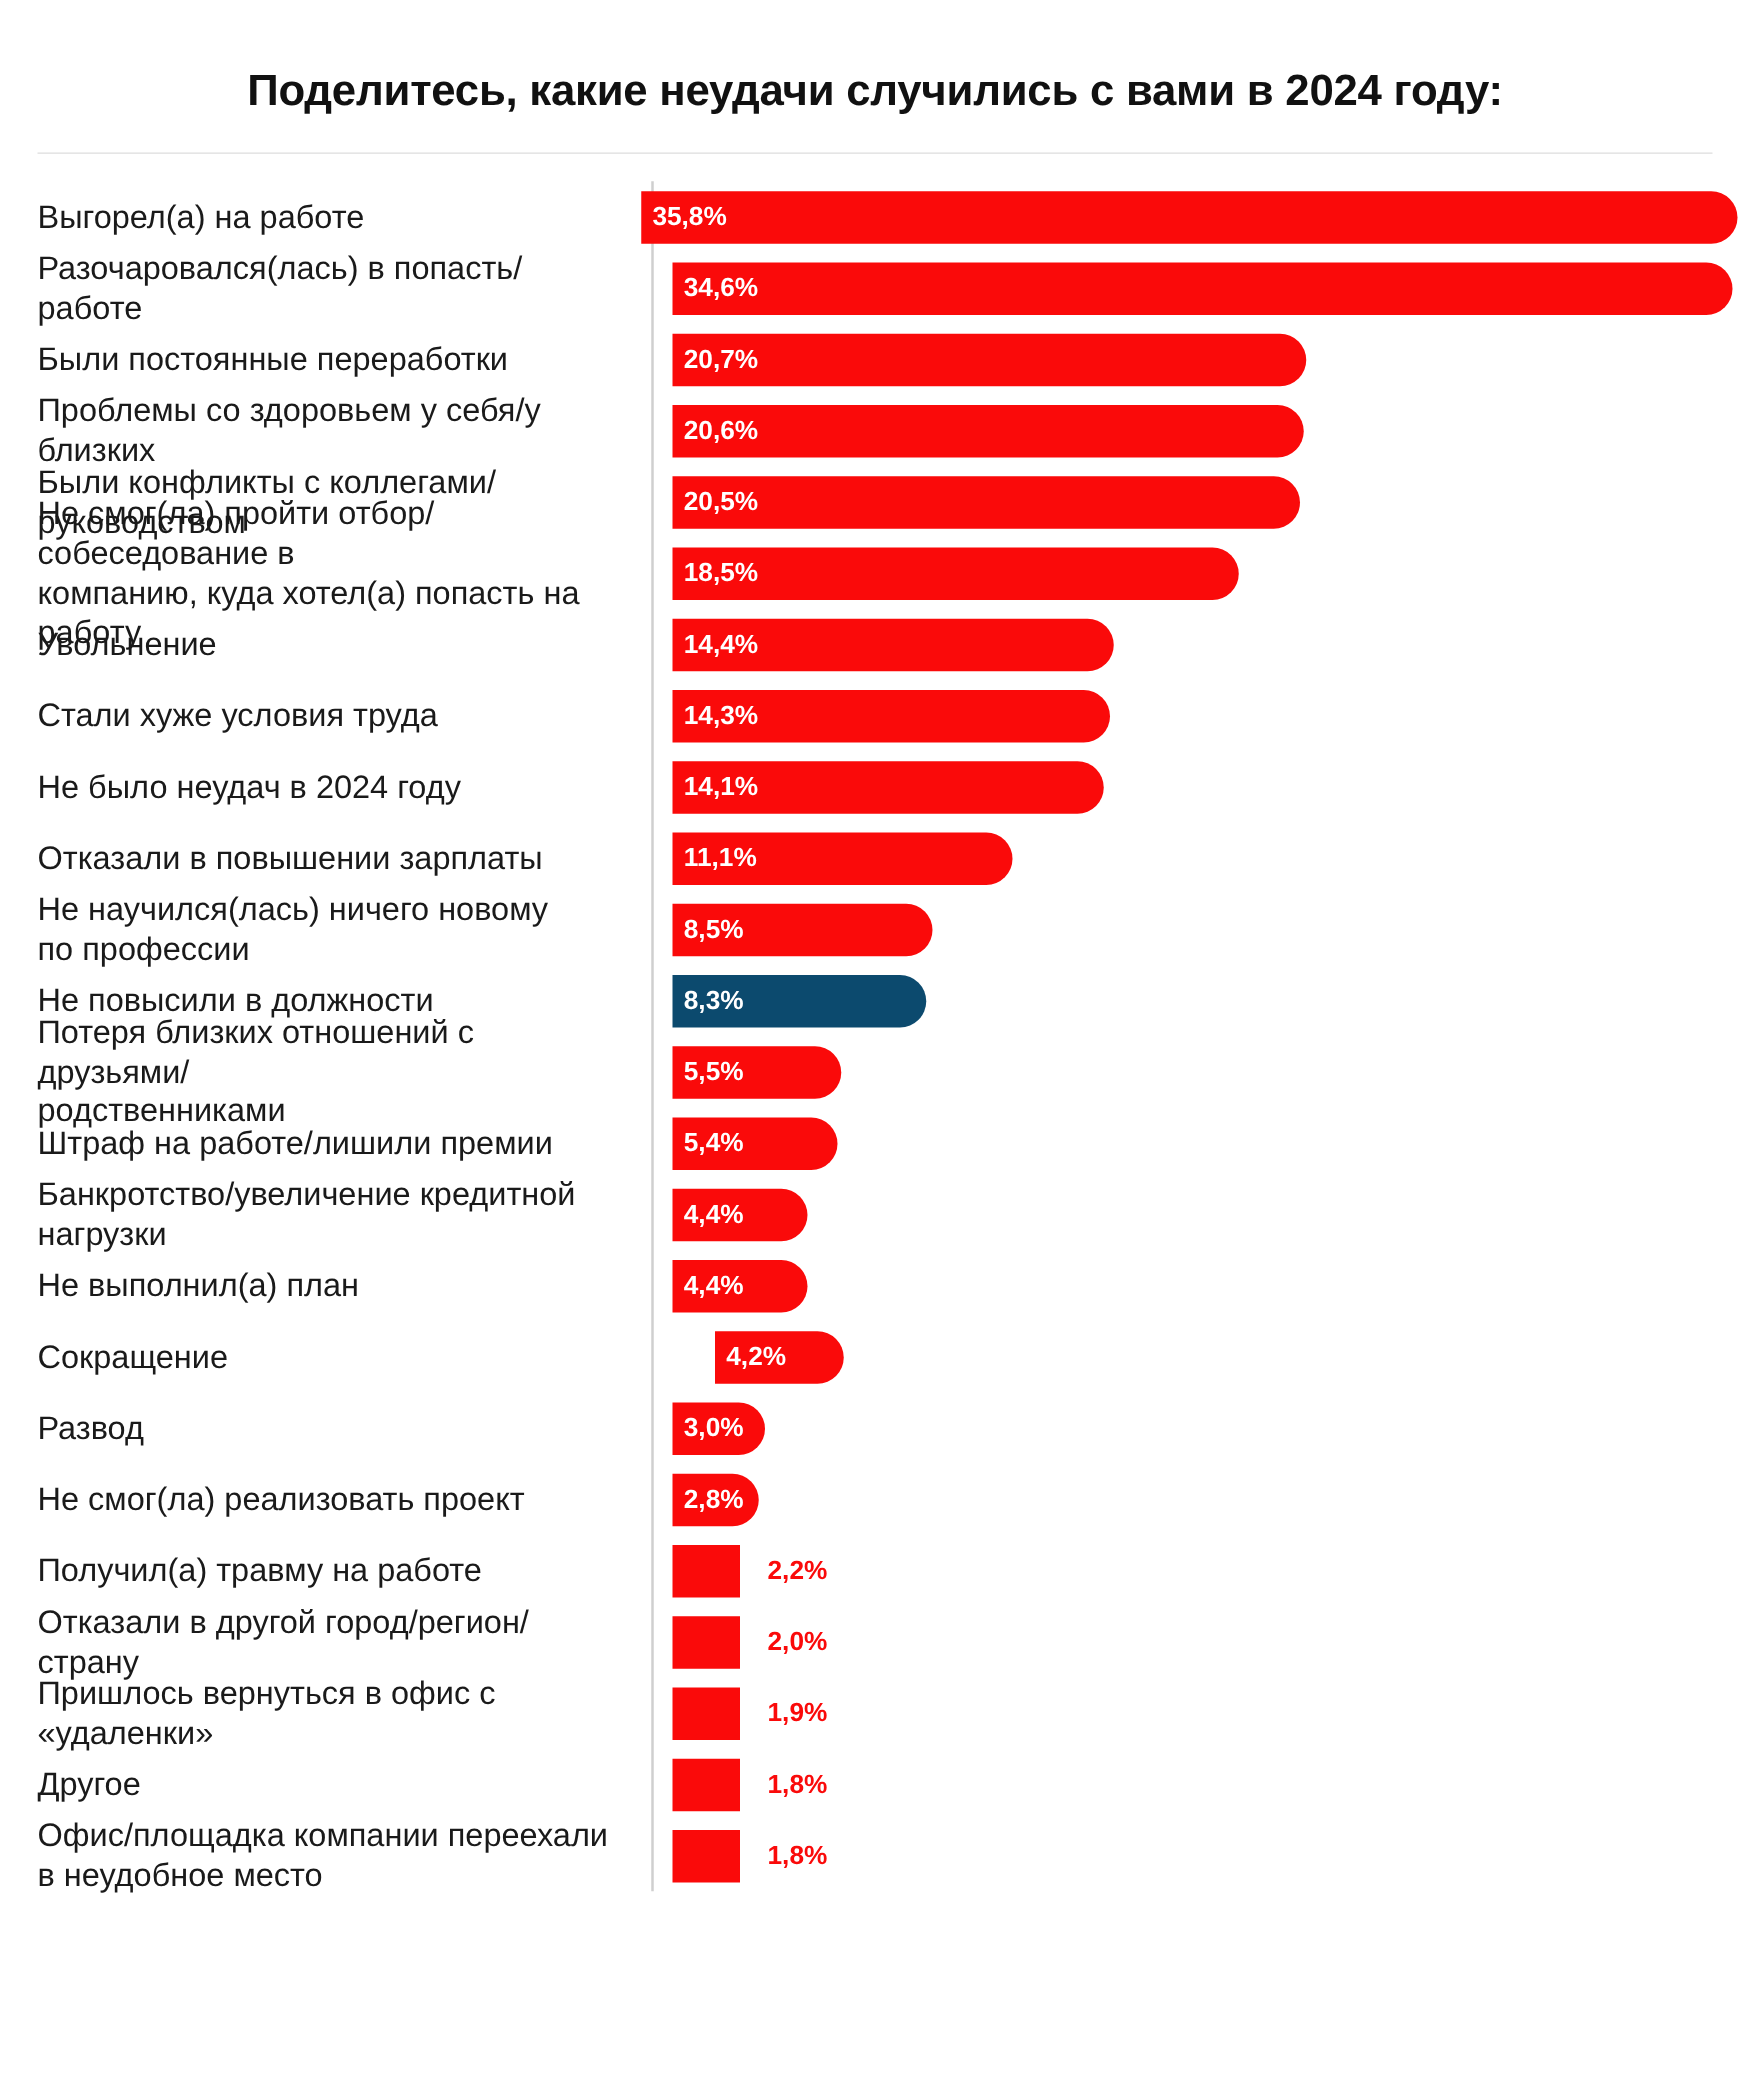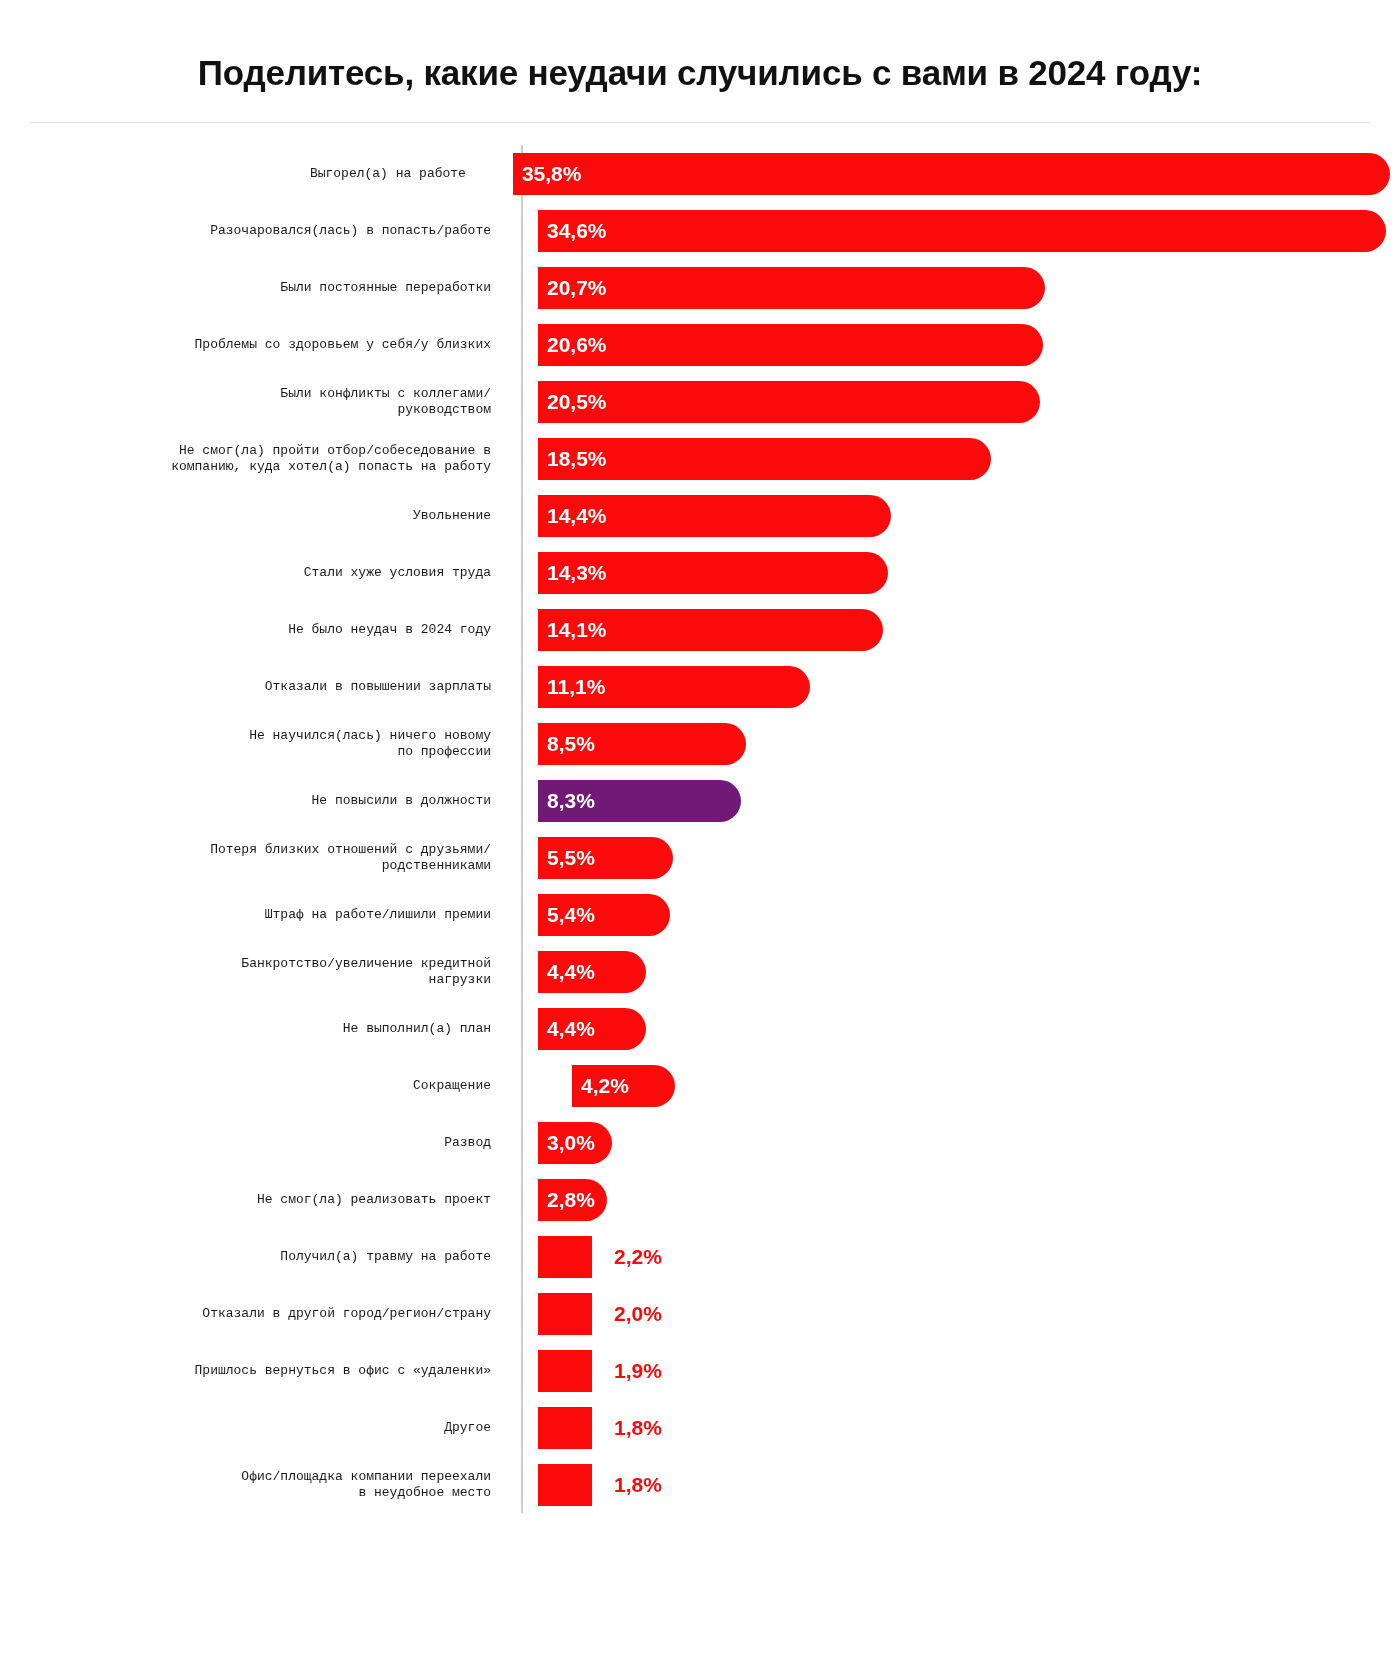--- a/index.html
+++ b/index.html
@@ -59,28 +59,27 @@
 
   .row {
     position: relative;
     display: flex;
     align-items: center;
     height: 57px;
   }
 
   .row-label {
     width: 461px;          
-    text-align: right;
+    text-align: left;
     padding-right: 0px;
-    font-size: 13px;
+    font-size: 26px;
     color: #1a1a1a;
     line-height: 1.22;
     white-space: pre-line;
     box-sizing: border-box;
-    font-family: Liberation Mono, monospace;
   }
 
   .bar-wrap {
     position: relative;
     margin-left: 47px;     
     display: flex;
     align-items: center;
     height: 100%;
   }
 
@@ -213,21 +212,21 @@
 по профессии</div>
           <div class="bar-wrap">
             <div class="bar" style="width: 208.25px; background: rgb(250, 10, 10);">
               <span class="bar-value-inside" style="color: rgb(255, 255, 255);">8,5%</span>
             </div>
           </div>
         </div>
         <div class="row">
           <div class="row-label">Не повысили в должности</div>
           <div class="bar-wrap">
-            <div class="bar" style="width: 203.35px; background: #701a75;">
+            <div class="bar" style="width: 203.35px; background: #0c4a6e;">
               <span class="bar-value-inside" style="color: rgb(255, 255, 255);">8,3%</span>
             </div>
           </div>
         </div>
         <div class="row">
           <div class="row-label">Потеря близких отношений с друзьями/
 родственниками</div>
           <div class="bar-wrap">
             <div class="bar" style="width: 134.75px; background: rgb(250, 10, 10);">
               <span class="bar-value-inside" style="color: rgb(255, 255, 255);">5,5%</span>

